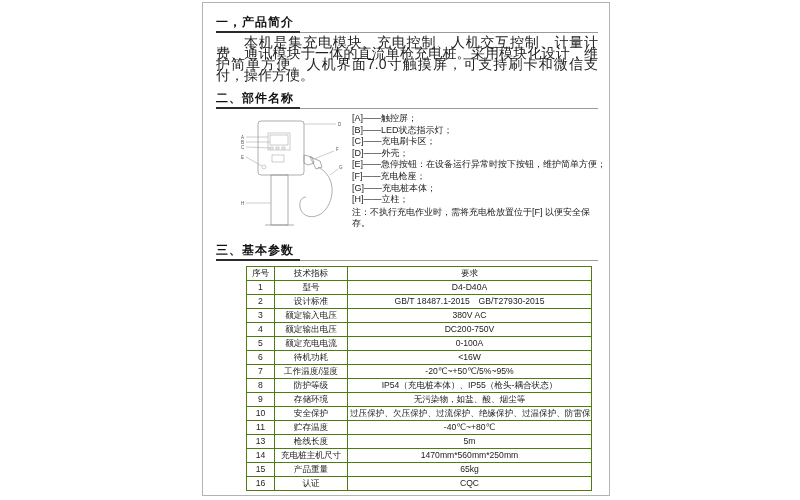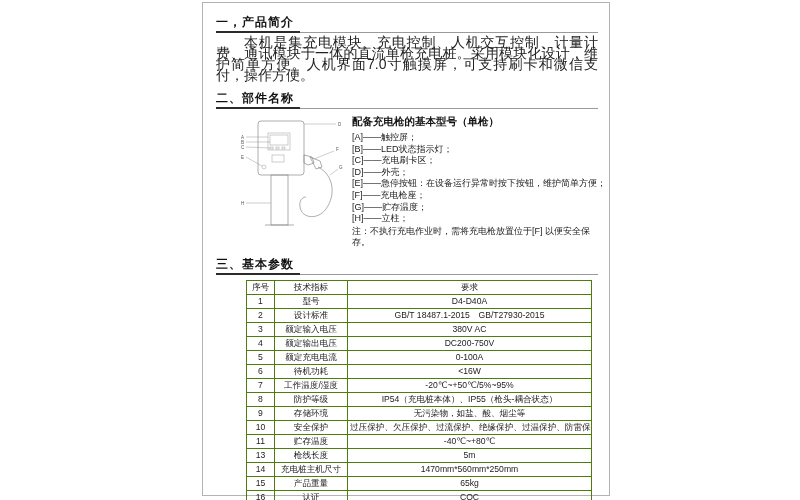--- a/index.html
+++ b/index.html
@@ -174,28 +174,27 @@
           <text class="dmark" x="3" y="36">C</text>
           <text class="dmark" x="100" y="13">D</text>
           <text class="dmark" x="3" y="46">E</text>
           <text class="dmark" x="98" y="38">F</text>
           <text class="dmark" x="101" y="56">G</text>
           <text class="dmark" x="3" y="92">H</text>
         </svg>
       </div>
 
       <div class="parts-text">
-        <div class="diagram-title">配备充电枪的基本型号（单枪）</div>
         <div class="part-line">[A]——触控屏；</div>
         <div class="part-line">[B]——LED状态指示灯；</div>
         <div class="part-line">[C]——充电刷卡区；</div>
         <div class="part-line">[D]——外壳；</div>
         <div class="part-line">[E]——急停按钮：在设备运行异常时按下按钮，维护简单方便；</div>
         <div class="part-line">[F]——充电枪座；</div>
-        <div class="part-line">[G]——贮存温度；</div>
+        <div class="part-line">[G]——充电桩本体；</div>
         <div class="part-line">[H]——立柱；</div>
         <div class="part-note">注：不执行充电作业时，需将充电枪放置位于[F] 以便安全保存。</div>
       </div>
     </div>
 
     <div class="sec-heading">
       <span class="htext">三、基本参数</span>
     </div>
 
     <table class="params">

